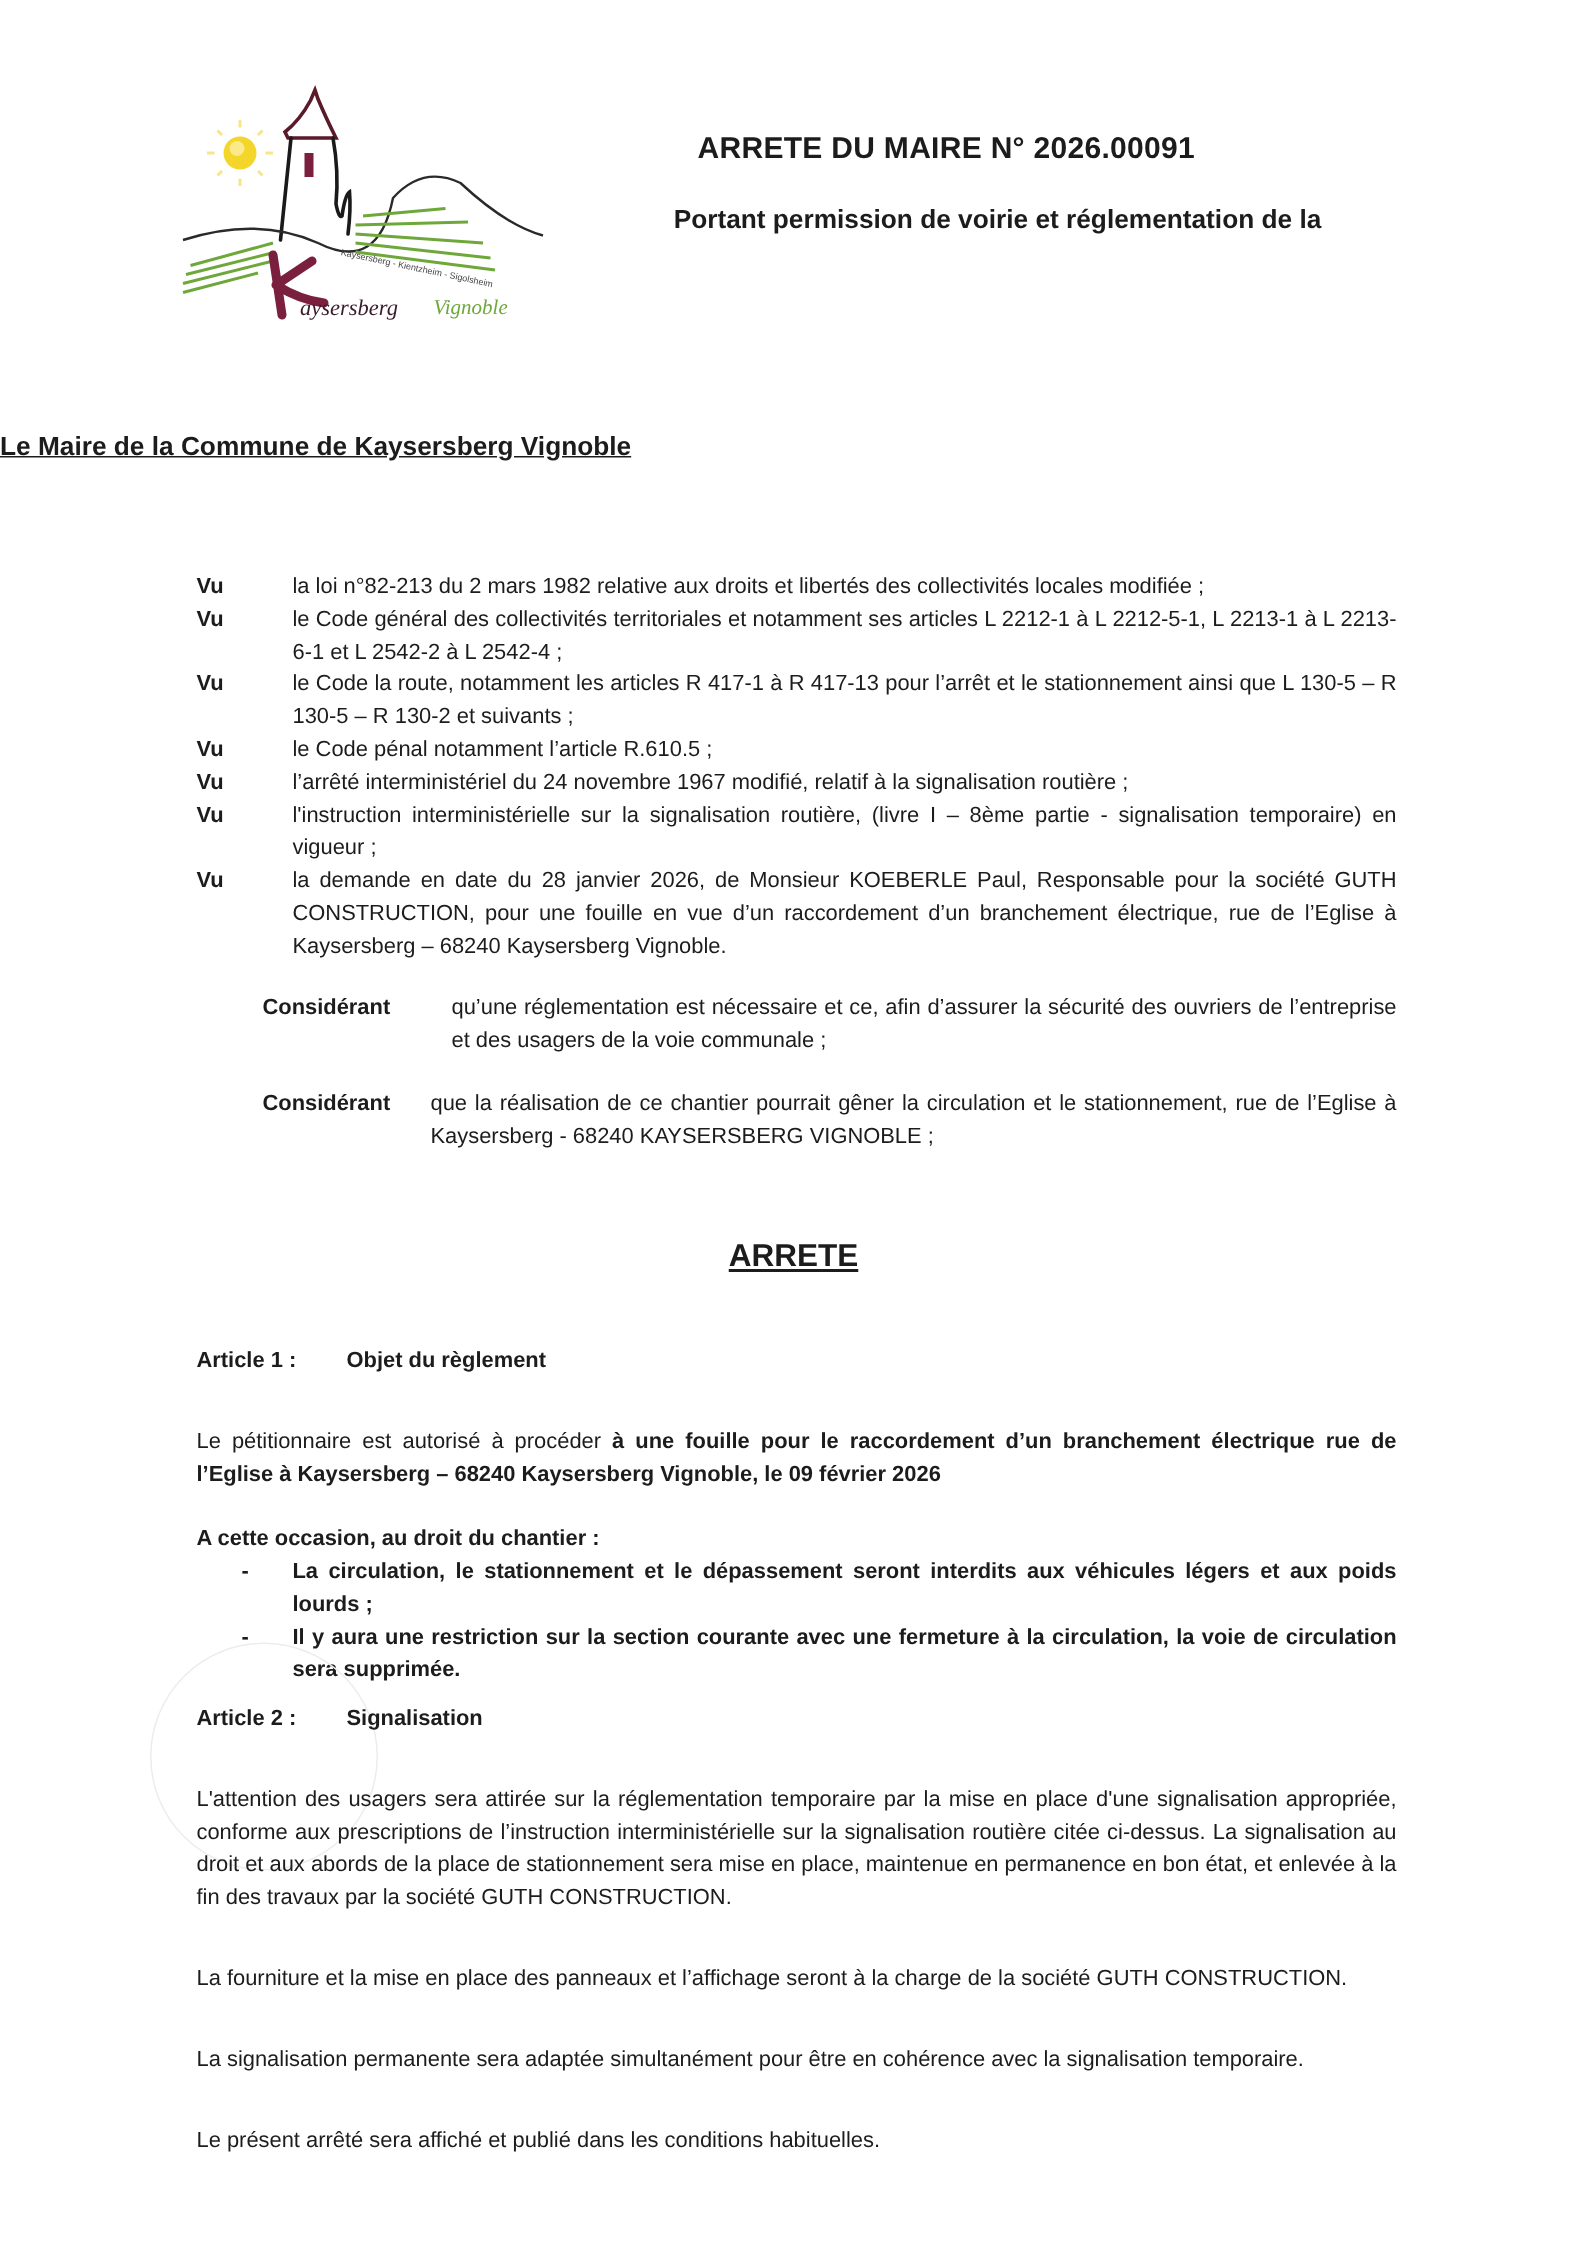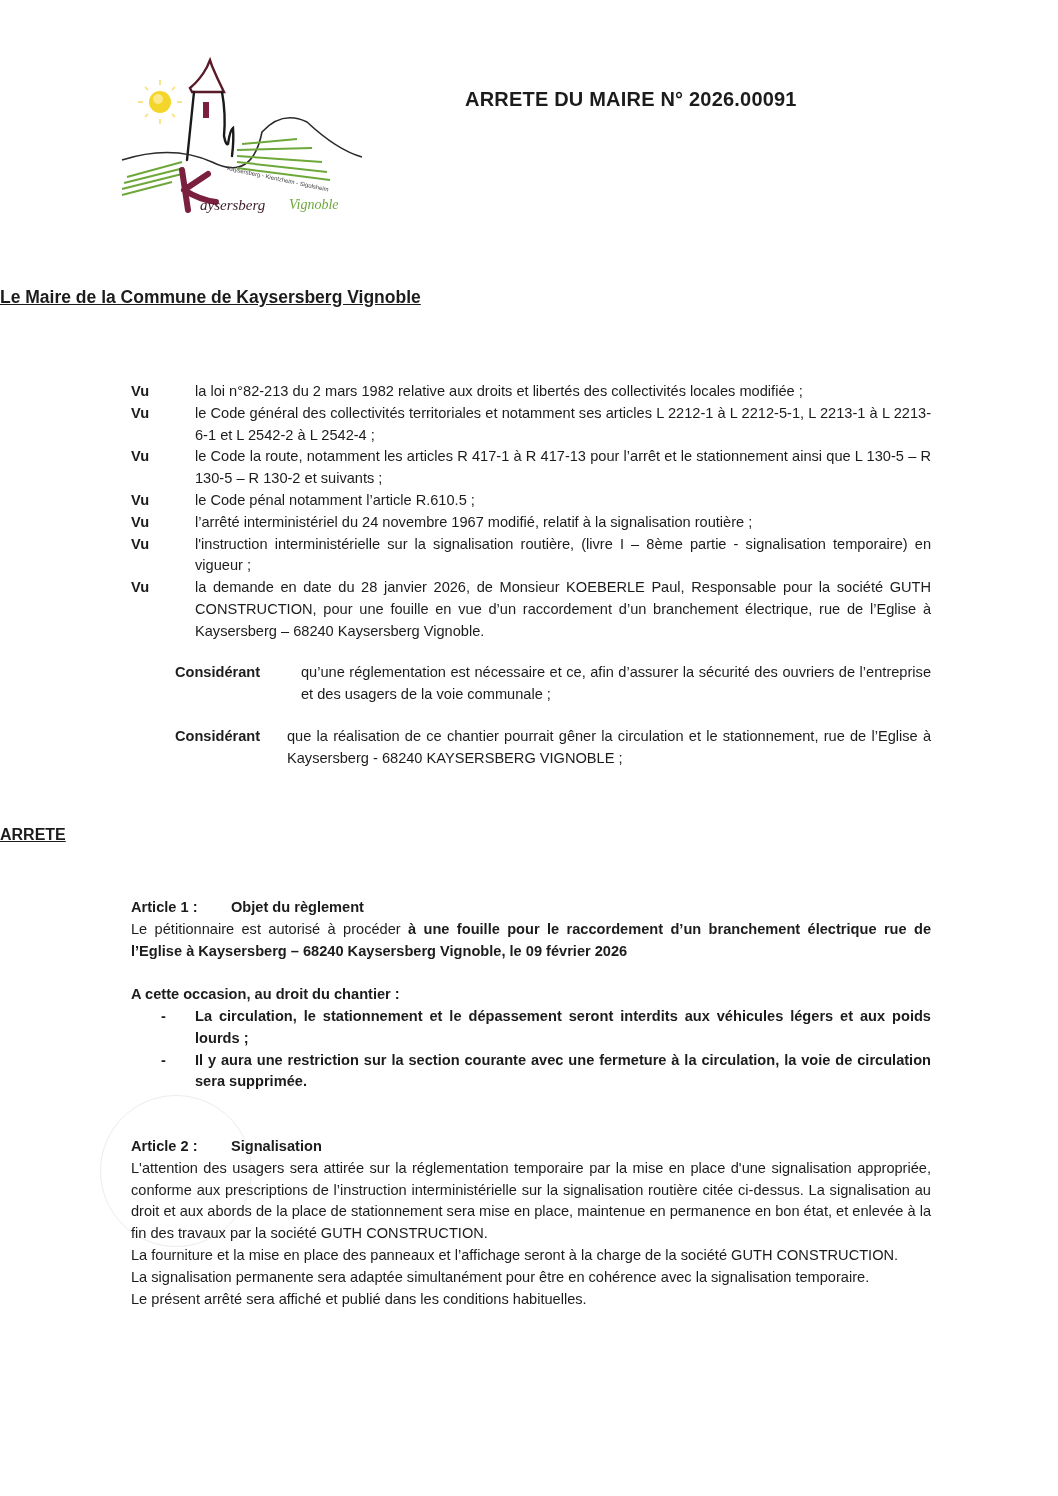--- a/index.html
+++ b/index.html
@@ -15,26 +15,26 @@
   .mayor { position: absolute; left: 0; width: 1058px; top: 287px; text-align: left;
            font-weight: bold; font-size: 17.5px; text-decoration: underline; }
   .text { font-size: 14.6px; line-height: 21.8px; }
   .vu-list { position: absolute; left: 131px; top: 381px; width: 800px; }
   .vu-row { display: flex; }
   .vu-label { width: 64px; flex: none; font-weight: bold; }
   .vu-text { flex: 1; text-align: justify; }
   .consid { position: absolute; left: 131px; width: 800px; display: flex; }
   .consid-label { flex: none; font-weight: bold; margin-left: 44px; }
   .consid-text { flex: 1; text-align: justify; }
-  .arrete { position: absolute; left: 0; width: 1058px; top: 826px; text-align: left;
-            font-weight: bold; font-size: 16px; text-decoration: underline; }
+  .arrete { position: absolute; left: 0; width: 1058px; top: 826px; text-align: center;
+            font-weight: bold; font-size: 21px; text-decoration: underline; }
   .article { position: absolute; left: 131px; width: 800px; }
   .art-head { font-weight: bold; }
   .art-head span.num { display: inline-block; width: 100px; }
-  .justify { text-align: justify; }
+  .justify { text-align: justify; margin-top: 32px; }
   .bold { font-weight: bold; }
   .bullets { margin: 0; padding: 0; list-style: none; }
   .bullets li { display: flex; font-weight: bold; }
   .bullets li .dash { width: 64px; flex: none; padding-left: 30px; box-sizing: border-box; }
   .bullets li .btxt { flex: 1; text-align: justify; }
   .stamp { position: absolute; left: 100px; top: 1095px; width: 150px; height: 150px;
            border: 1px solid #ececec; border-radius: 50%; }
 </style>
 </head>
 <body>
@@ -86,20 +86,21 @@
 
       <path d="M70 118 L76 158 M72 138 Q90 126 96 122 M72 138 Q88 148 104 150" fill="none" stroke="#7a1f3d" stroke-width="6" stroke-linecap="round"></path>
       <text x="88" y="158" font-size="15" fill="#3a1a2a" font-style="italic" font-family="Liberation Serif, serif">aysersberg</text>
       <text x="177" y="157" font-size="14" fill="#6ea83a" font-style="italic" font-family="Liberation Serif, serif">Vignoble</text>
     </svg>
   </div>
 
   <div class="title-block">
     <div class="main-title">ARRETE DU MAIRE N° 2026.00091</div>
     <div class="subtitle">
+      <div>Portant permission de voirie et réglementation de la</div>
     </div>
   </div>
 
   <div class="mayor">Le Maire de la Commune de Kaysersberg Vignoble</div>
 
   <div class="vu-list text">
     <div class="vu-row">
         <span class="vu-label">Vu</span>
         <span class="vu-text">la loi n°82-213 du 2 mars 1982 relative aux droits et libertés des collectivités locales modifiée ;</span>
       </div>

